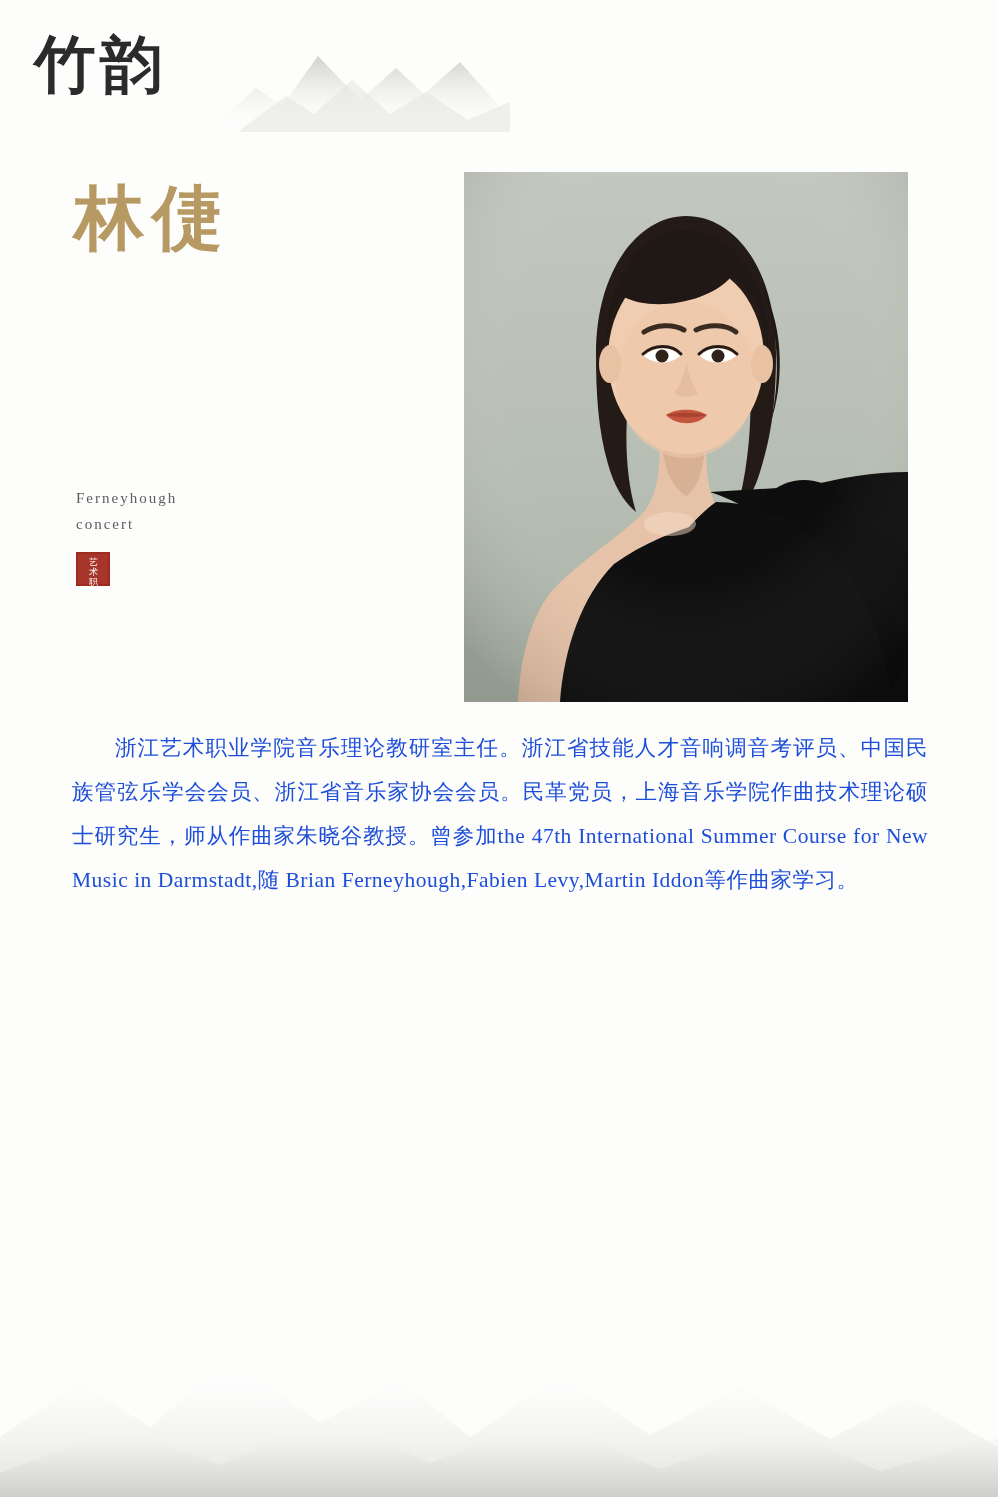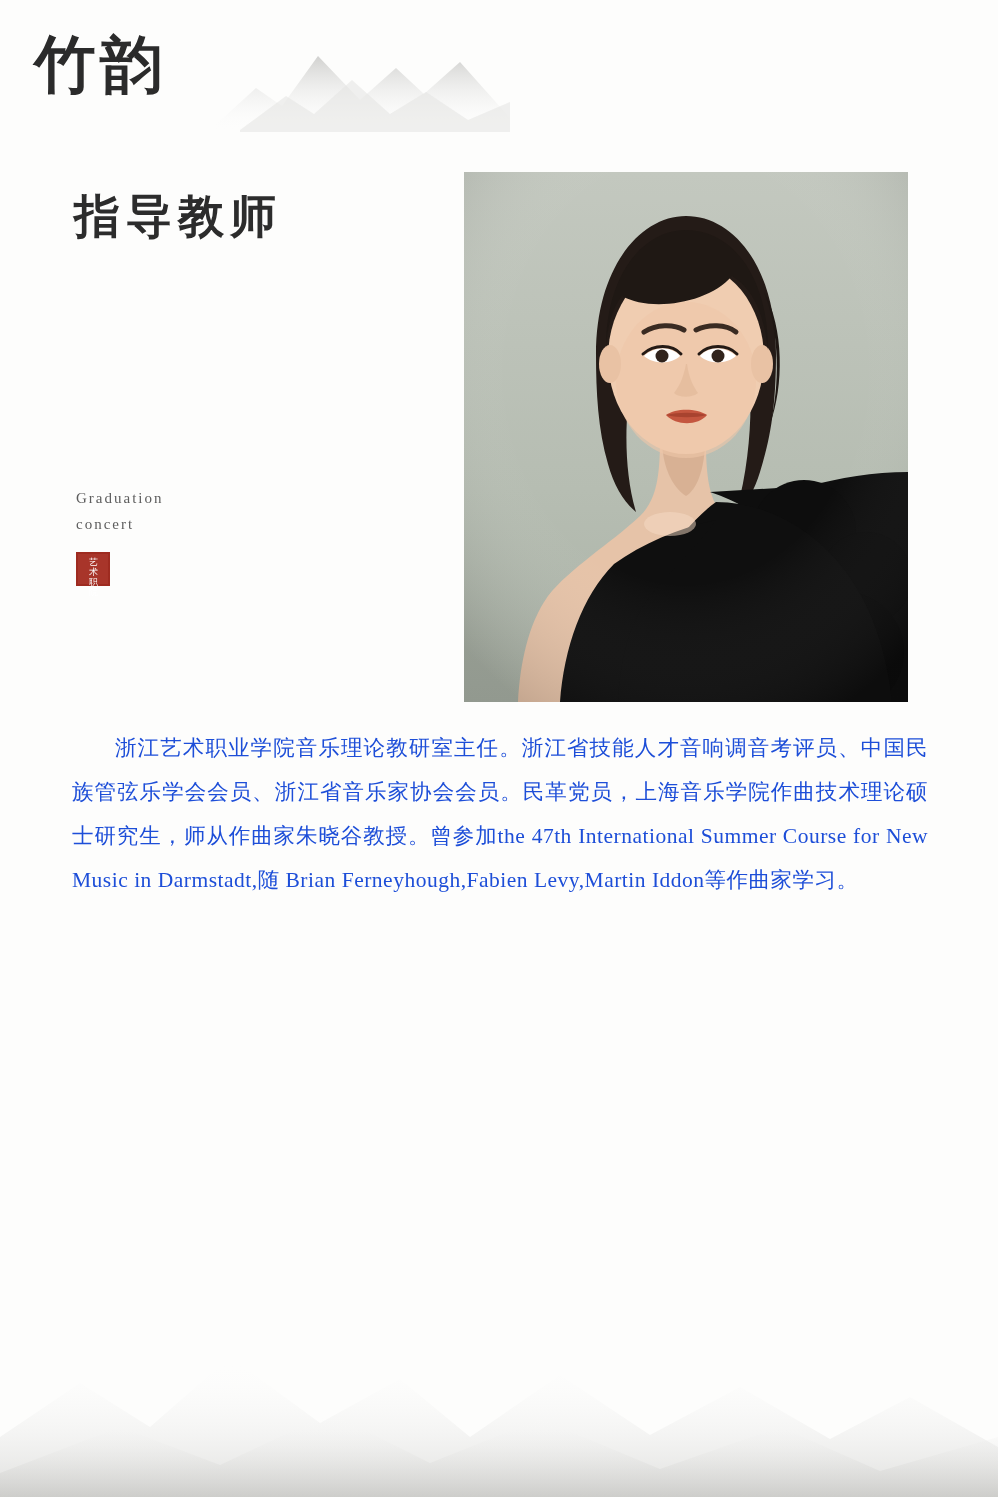--- a/index.html
+++ b/index.html
@@ -149,25 +149,25 @@
         <stop offset="100%" stop-color="#ffffff" stop-opacity="0"></stop>
       </linearGradient>
     </defs>
     <path d="M0,108 L46,66 L72,84 L108,34 L150,78 L186,46 L214,72 L250,40 L300,96 L300,110 L0,110 Z" fill="url(#mg1)"></path>
     <path d="M30,108 L76,74 L104,92 L142,58 L180,92 L216,70 L258,98 L300,80 L300,110 L30,110 Z" fill="#e3e3e1" opacity="0.55"></path>
   </svg>
 
   <div class="brand">竹韵</div>
 
   <div class="name-block">
-    <div class="role-cn">指导教师</div>
+    <div class="name-cn">林倢</div>
   </div>
 
   <div class="latin-sub">
-    <div>Graduation</div>
+    <div>Ferneyhough</div>
     <div>concert</div>
   </div>
 
   <div class="seal">
     <span>艺</span><span>术</span><span>职</span><span>院</span>
   </div>
 
   <div class="portrait">
     <svg width="444" height="530" viewBox="0 0 444 530" xmlns="http://www.w3.org/2000/svg">
       <defs>

